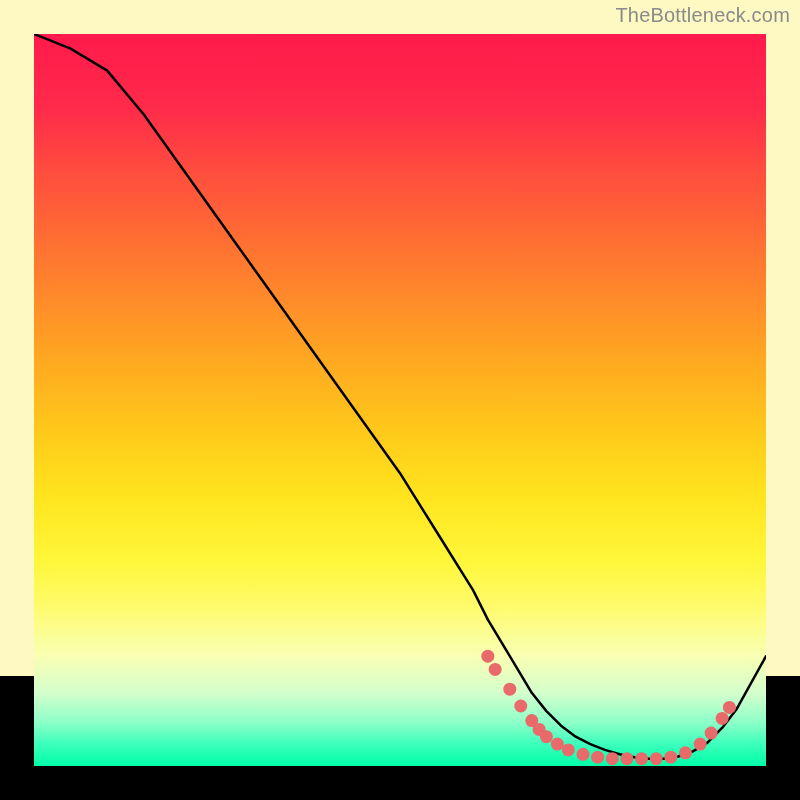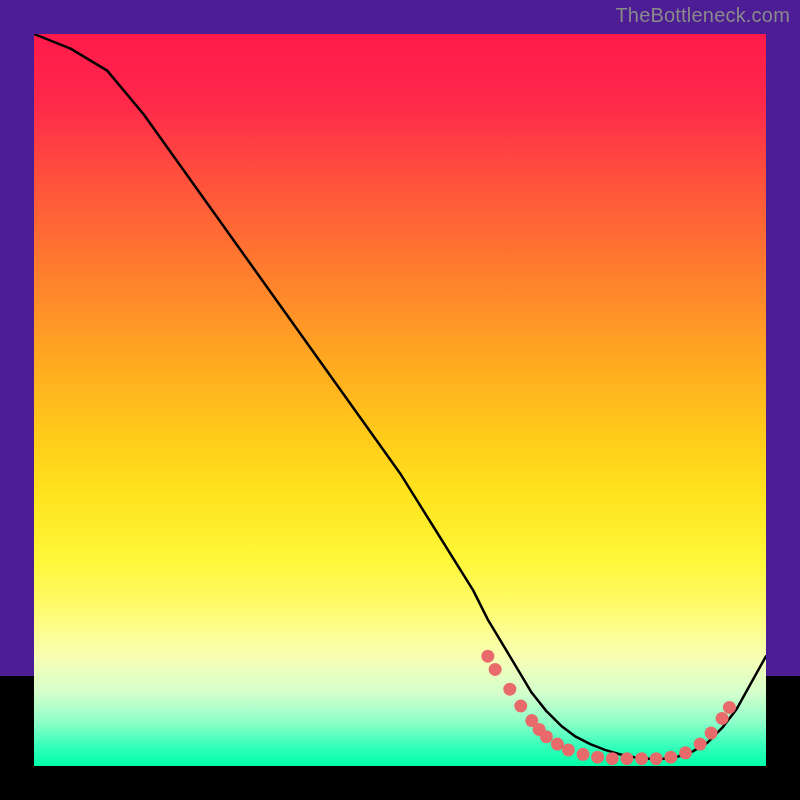--- a/index.html
+++ b/index.html
@@ -10,21 +10,21 @@
     height: 800px;
     position: relative;
     font-family: Arial, Helvetica, sans-serif;
   }
   .outer {
     position: absolute;
     left: 0;
     top: 0;
     width: 800px;
     height: 676px;
-    background: #4c1d95;
+    background: #fef9c3;
   }
   .attribution {
     position: absolute;
     top: 4px;
     right: 10px;
     color: #8a8a8a;
     font-size: 20px;
     font-weight: 500;
     letter-spacing: 0.2px;
   }

